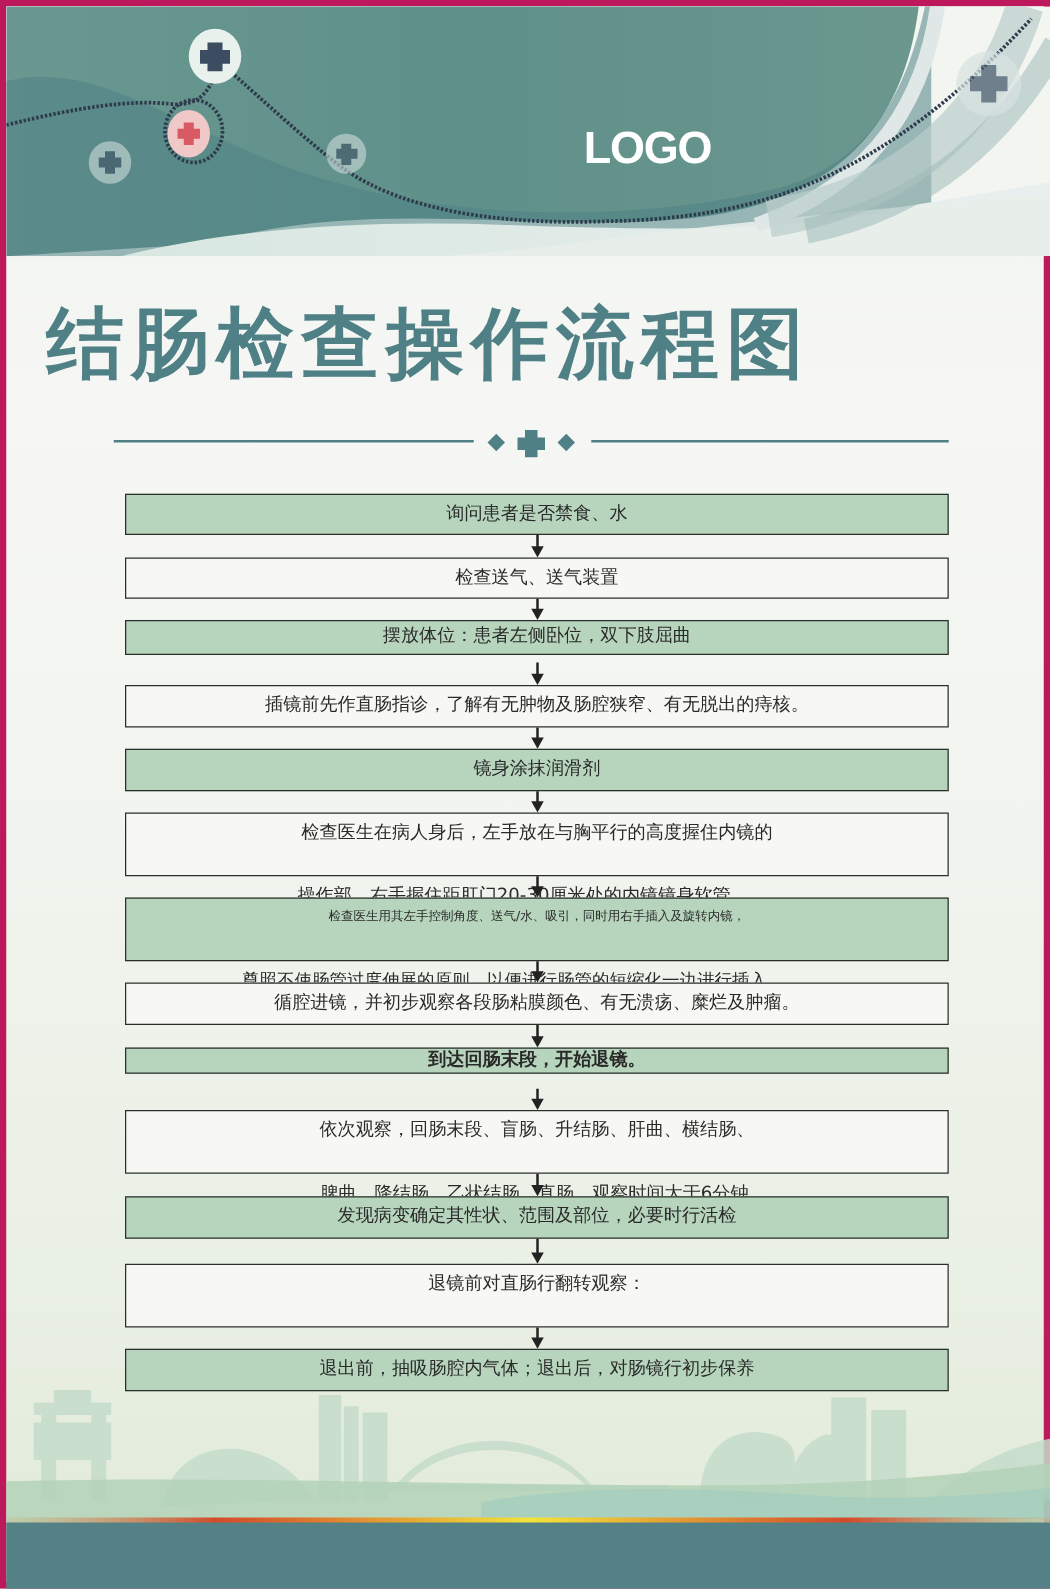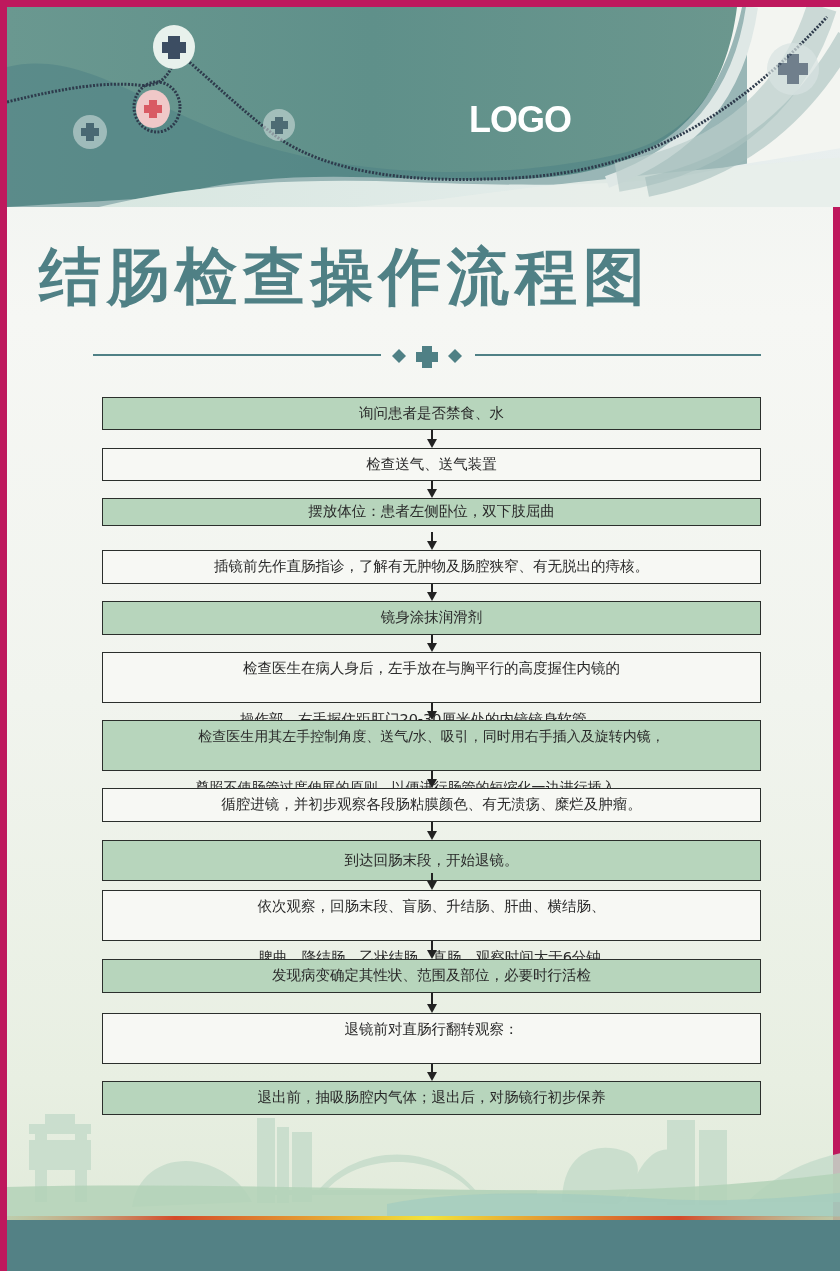--- a/index.html
+++ b/index.html
@@ -2,21 +2,21 @@
 <html><head>
 <meta charset="utf-8">
 <style>
   * { box-sizing: border-box; margin: 0; padding: 0; }
   html, body { width: 840px; height: 1271px; overflow: hidden; }
   body {
     position: relative;
     font-family: "DejaVu Sans", "Liberation Sans", sans-serif;
     background: linear-gradient(180deg, #eef2ee 0%, #f6f7f4 25%, #f1f4ee 55%, #e8efe2 85%, #dfe9d8 100%);
   }
-  .poster { position: absolute; inset: 0; border: 7px solid #be185d; }
+  .poster { position: absolute; inset: 0; border: 5px solid #be185d; }
 
   
   .header { position: absolute; left: 0; top: 0; width: 840px; height: 200px; overflow: hidden; }
   .header svg { position: absolute; left: 0; top: 0; }
   .logo {
     position: absolute; left: 462px; top: 92px;
     font-family: "Liberation Sans", sans-serif; font-weight: bold;
     font-size: 36px; color: #ffffff; letter-spacing: -1px;
   }
 
@@ -168,37 +168,37 @@
     <div class="step white two" style="top:645px;height:51px;">
       <span class="line">检查医生在病人身后，左手放在与胸平行的高度握住内镜的</span>
       <span class="line" style="margin-left:-22px;">操作部，右手握住距肛门20-30厘米处的内镜镜身软管。</span>
     </div>
     <div class="arrow" style="top:696px;height:17px;">
         <div class="stem" style="height:9px;"></div>
         <div class="head" style="top:8px;"></div>
       </div>
 
     <div class="step green two" style="top:713px;height:51px;">
-      <span class="line" style="font-size:14px;">检查医生用其左手控制角度、送气/水、吸引，同时用右手插入及旋转内镜，</span>
+      <span class="line" style="font-size:10px;">检查医生用其左手控制角度、送气/水、吸引，同时用右手插入及旋转内镜，</span>
       <span class="line" style="font-size:14px;margin-left:-38px;">尊照不使肠管过度伸展的原则，以便进行肠管的短缩化一边进行插入。</span>
     </div>
     <div class="arrow" style="top:764px;height:17px;">
         <div class="stem" style="height:9px;"></div>
         <div class="head" style="top:8px;"></div>
       </div>
 
     <div class="step white" style="top:781px;height:34px;">
       <span class="line">循腔进镜，并初步观察各段肠粘膜颜色、有无溃疡、糜烂及肿瘤。</span>
     </div>
     <div class="arrow" style="top:815px;height:18px;">
         <div class="stem" style="height:10px;"></div>
         <div class="head" style="top:9px;"></div>
       </div>
 
-    <div class="step green" style="top:833px;height:41px;">
+    <div class="step green" style="top:833px;height:21px;font-weight:bold;">
       <span class="line">到达回肠末段，开始退镜。</span>
     </div>
     <div class="arrow" style="top:866px;height:17px;">
         <div class="stem" style="height:9px;"></div>
         <div class="head" style="top:8px;"></div>
       </div>
 
     <div class="step white two" style="top:883px;height:51px;">
       <span class="line">依次观察，回肠末段、盲肠、升结肠、肝曲、横结肠、</span>
       <span class="line" style="margin-left:-4px;">脾曲、降结肠、乙状结肠、直肠。观察时间大于6分钟</span>

